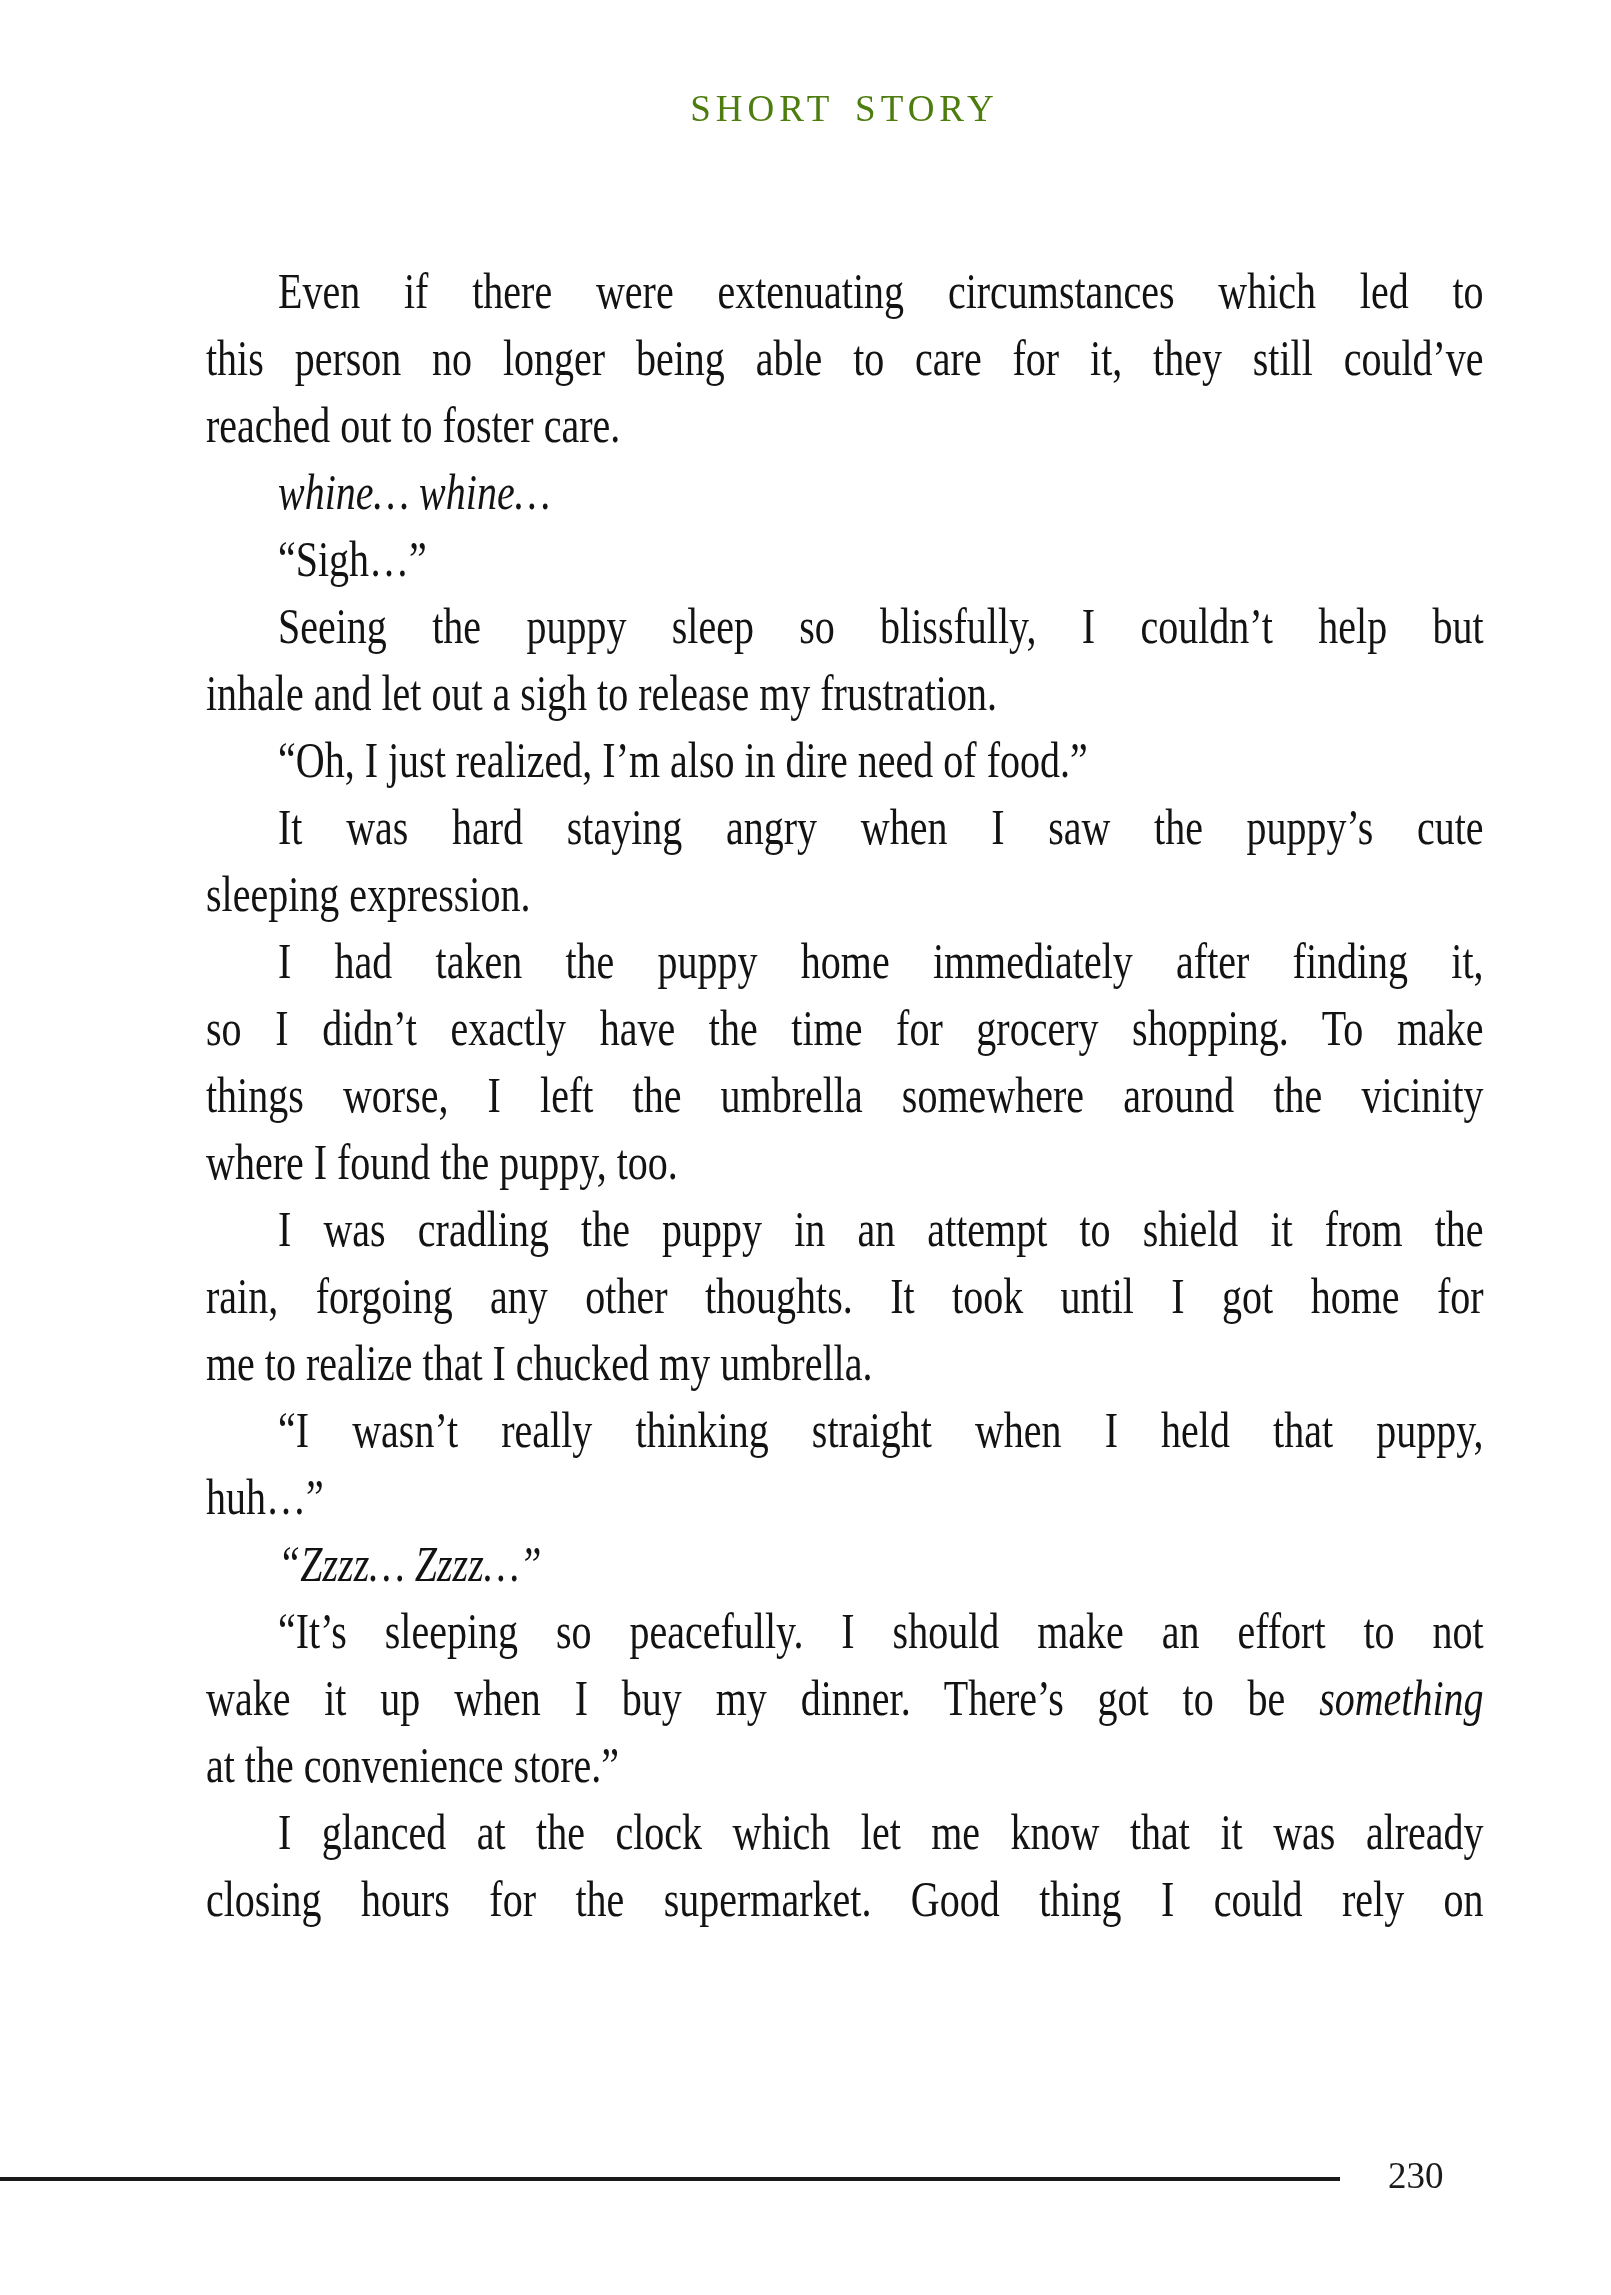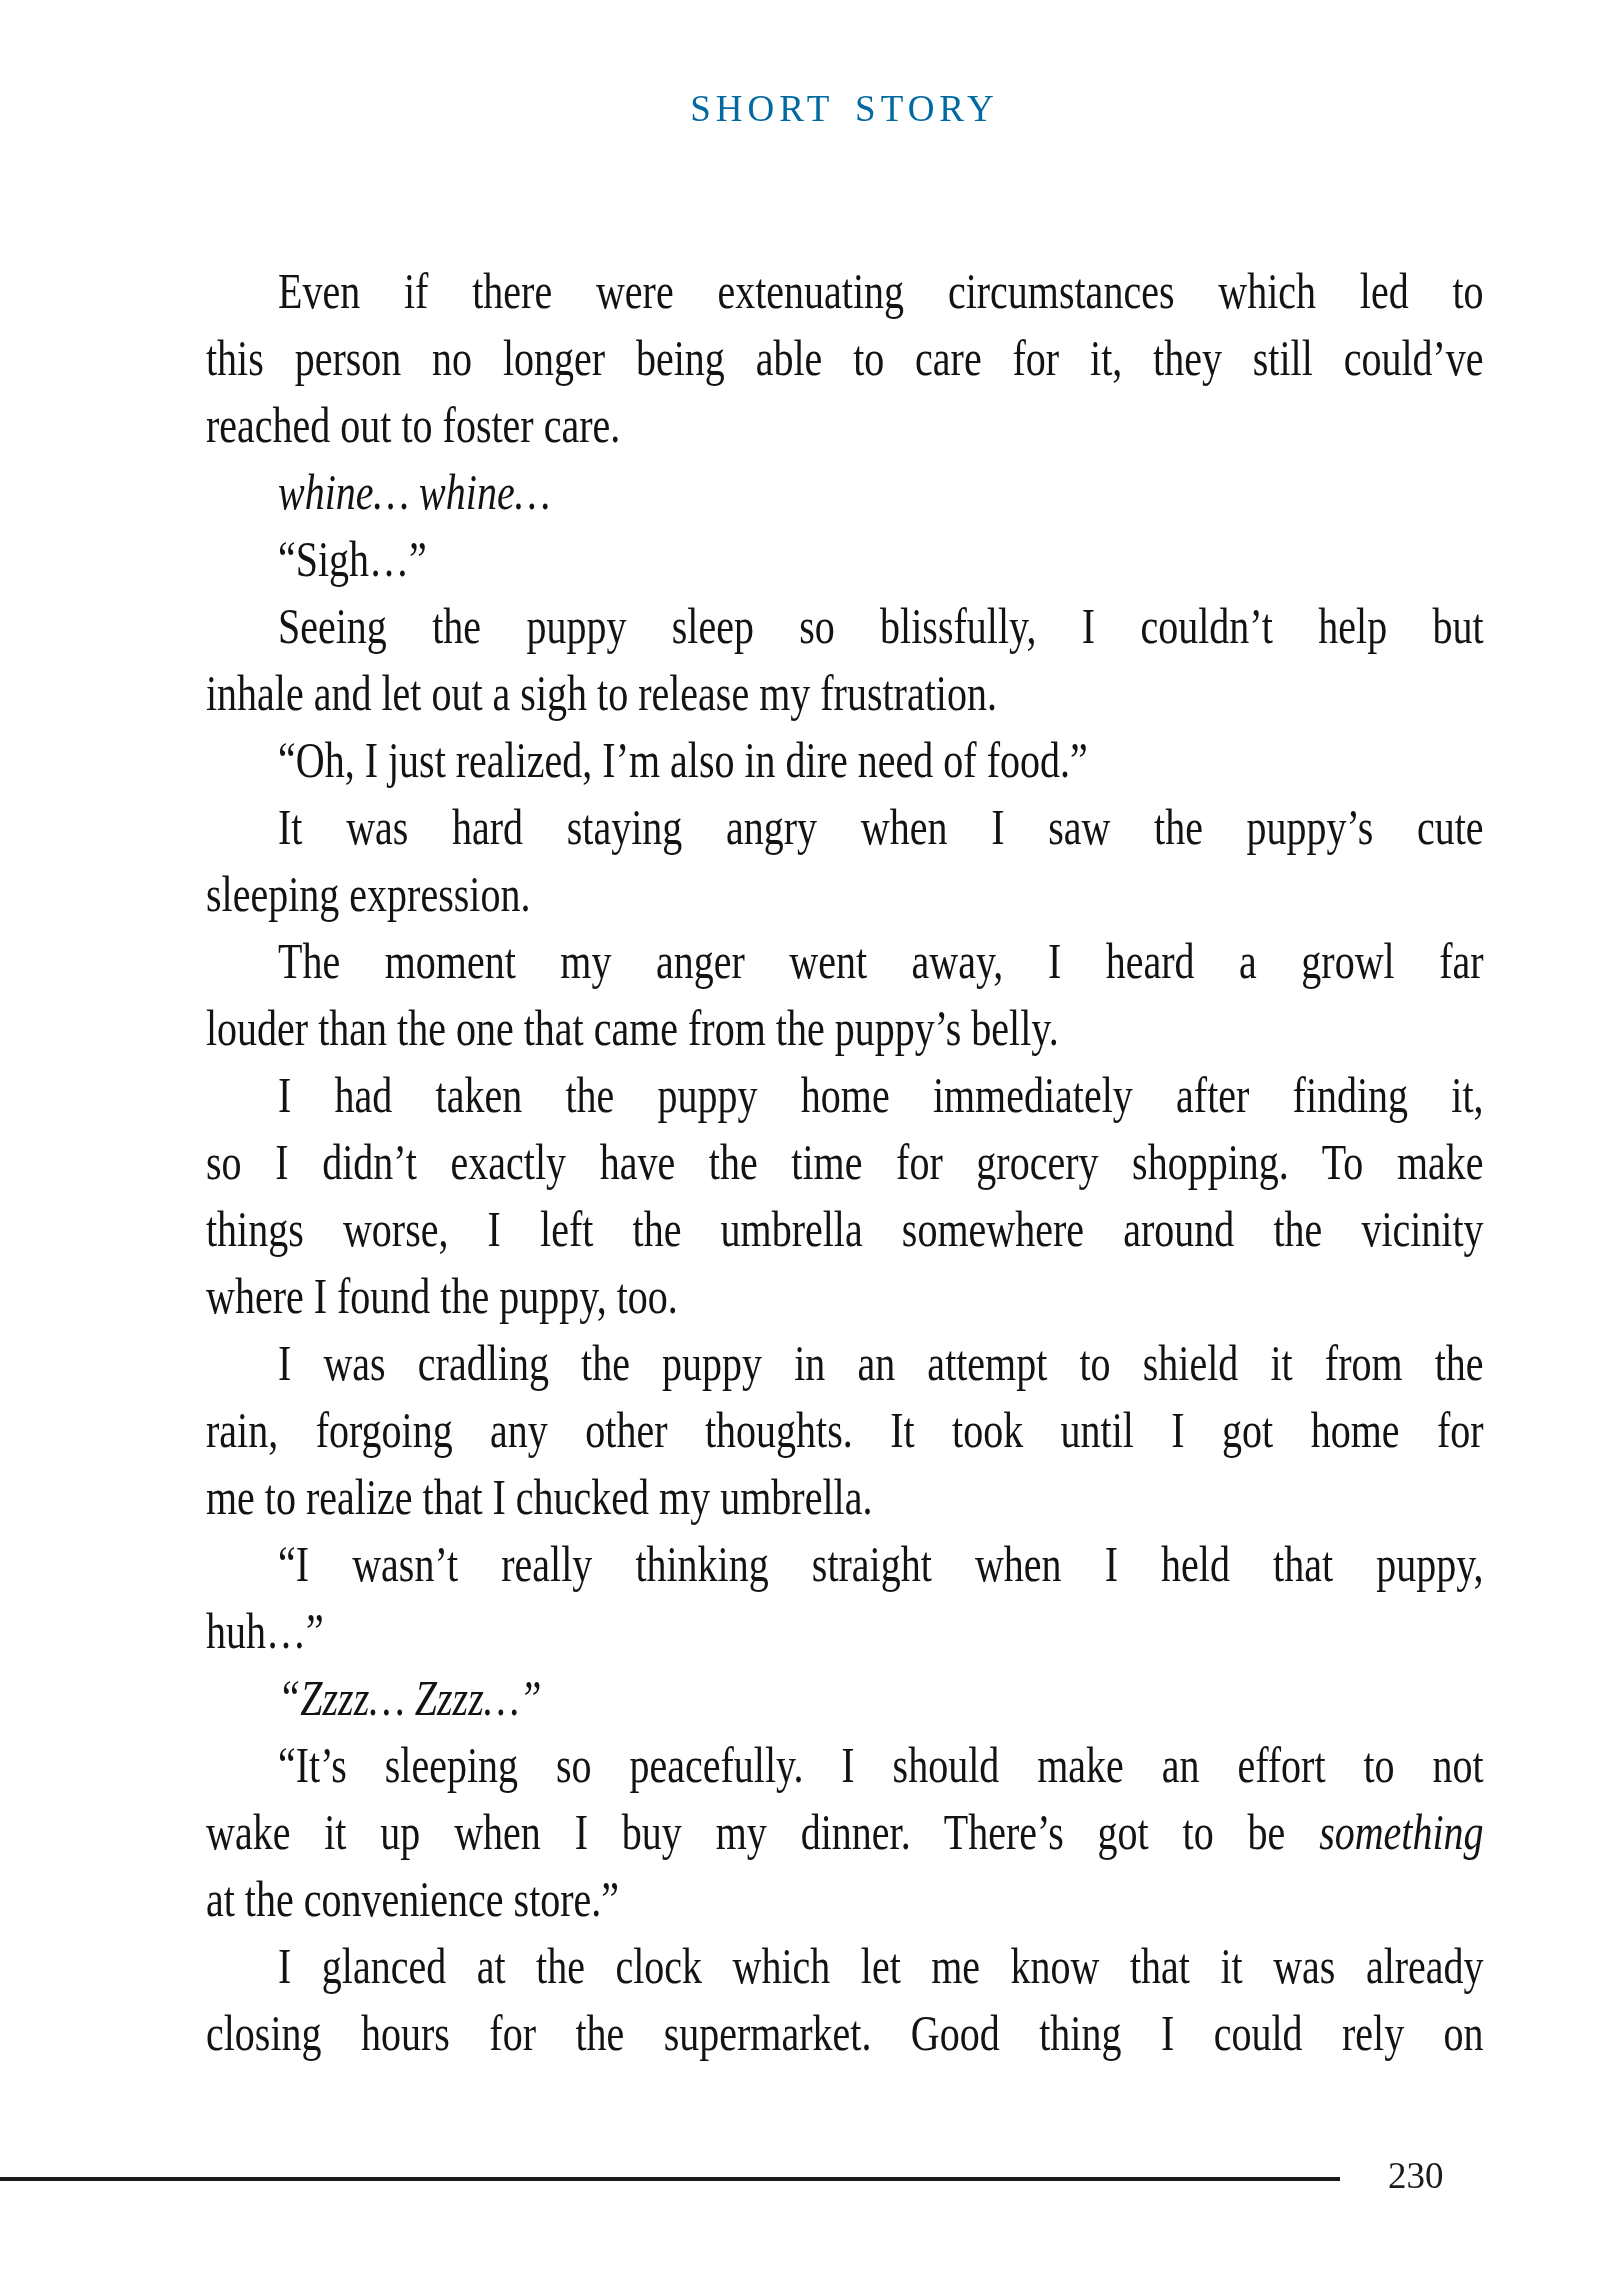--- a/index.html
+++ b/index.html
@@ -19,21 +19,21 @@
   .running-header {
     position: absolute;
     left: 206px;
     top: 90px;
     width: 1277px;
     text-align: center;
     font-size: 37px;
     line-height: 37px;
     letter-spacing: 5px;
     word-spacing: 7.2px;
-    color: #0369a1;
+    color: #4d7c0f;
   }
   .story {
     position: absolute;
     left: 206px;
     top: 258px;
     width: 1277px;
   }
   .paragraph { margin: 0; }
   .line {
     width: 1597px;              
@@ -94,24 +94,20 @@
         <div class="line"><span class="seg">inhale and let out a sigh to release my frustration.</span></div>
       </div>
       <div class="paragraph">
         <div class="line indent"><span class="seg">“Oh, I just realized, I’m also in dire need of food.”</span></div>
       </div>
       <div class="paragraph">
         <div class="line just indent"><span class="seg">It was hard staying angry when I saw the puppy’s cute</span></div>
         <div class="line"><span class="seg">sleeping expression.</span></div>
       </div>
       <div class="paragraph">
-        <div class="line just indent"><span class="seg">The moment my anger went away, I heard a growl far</span></div>
-        <div class="line"><span class="seg">louder than the one that came from the puppy’s belly.</span></div>
-      </div>
-      <div class="paragraph">
         <div class="line just indent"><span class="seg">I had taken the puppy home immediately after finding it,</span></div>
         <div class="line just"><span class="seg">so I didn’t exactly have the time for grocery shopping. To make</span></div>
         <div class="line just"><span class="seg">things worse, I left the umbrella somewhere around the vicinity</span></div>
         <div class="line"><span class="seg">where I found the puppy, too.</span></div>
       </div>
       <div class="paragraph">
         <div class="line just indent"><span class="seg">I was cradling the puppy in an attempt to shield it from the</span></div>
         <div class="line just"><span class="seg">rain, forgoing any other thoughts. It took until I got home for</span></div>
         <div class="line"><span class="seg">me to realize that I chucked my umbrella.</span></div>
       </div>

